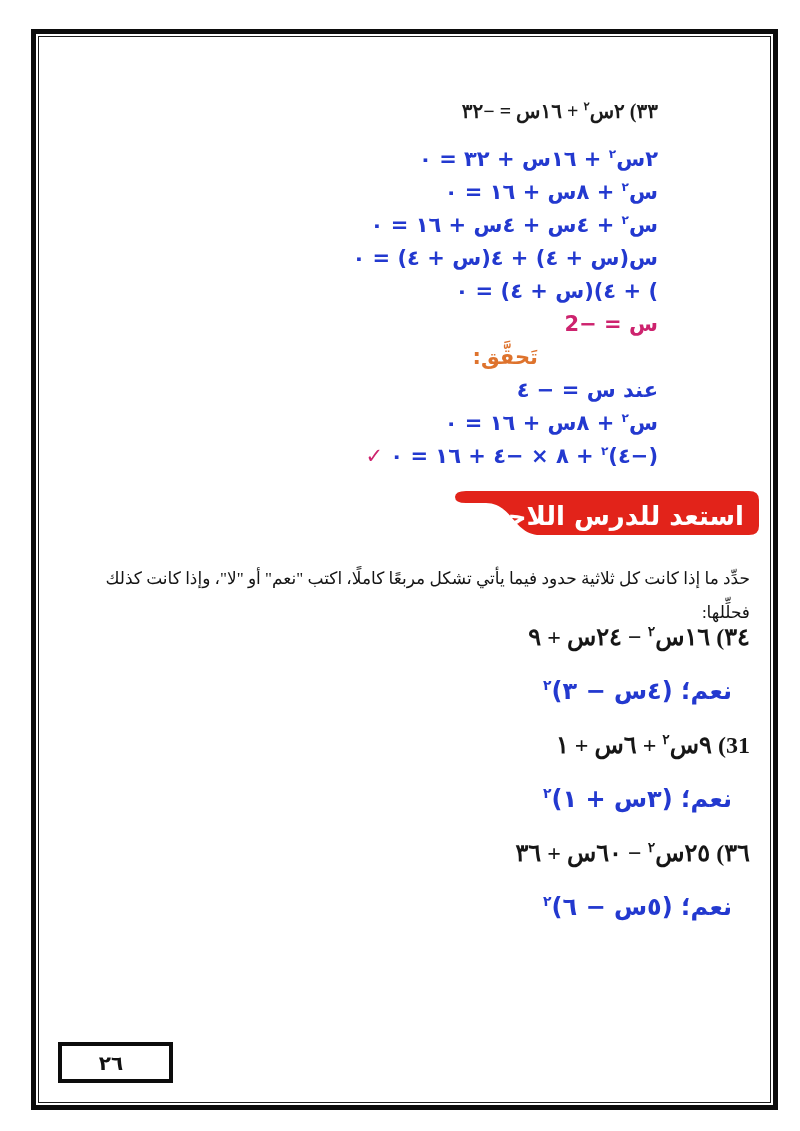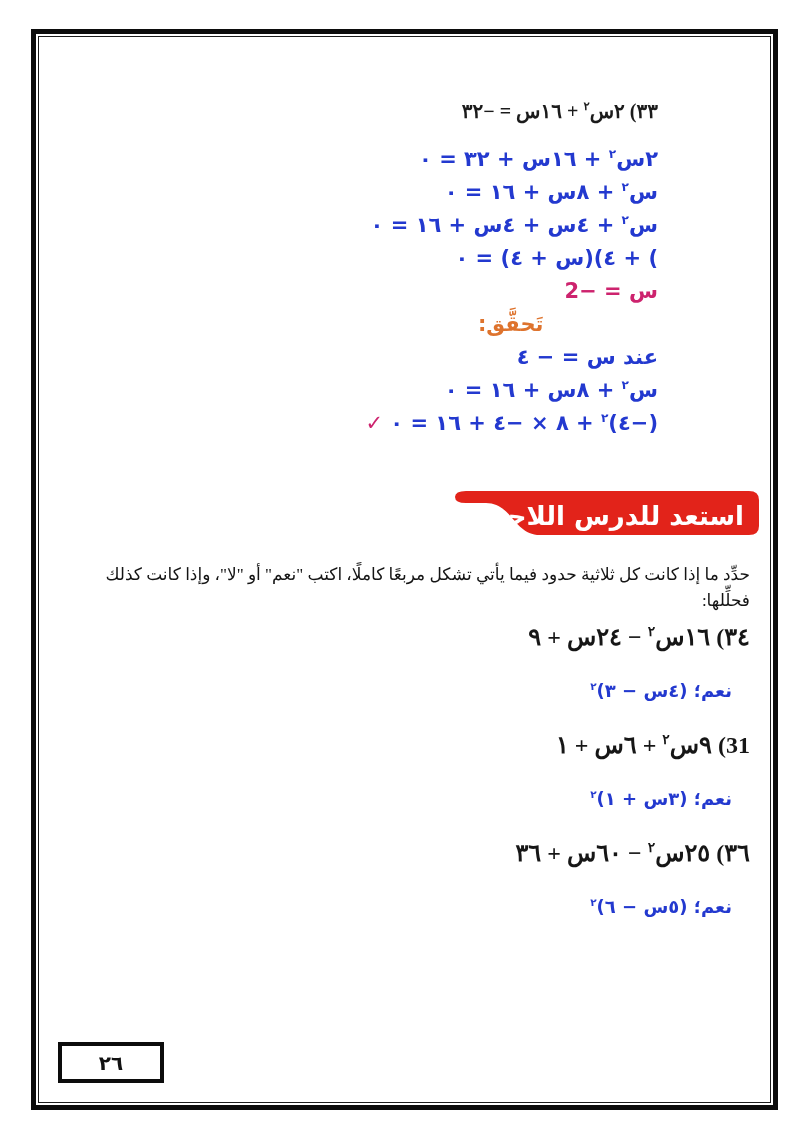--- a/index.html
+++ b/index.html
@@ -28,50 +28,51 @@
   
   .banner{position:absolute;top:490px;right:40px;width:306px;height:46px;}
   .banner svg{position:absolute;inset:0;}
   .banner-label{position:absolute;top:11px;right:16px;left:72px;height:32px;line-height:30px;
                 direction:rtl;text-align:center;color:#ffffff;font-weight:bold;font-size:26px;
                 white-space:nowrap;}
 
   
   .instructions{position:absolute;top:562px;right:50px;left:70px;direction:rtl;text-align:right;
                 font-family:"Liberation Serif","DejaVu Serif",serif;font-size:17px;
-                line-height:26px;color:#141414;}
+                line-height:34px;color:#141414;}
 
   
   .problems{position:absolute;top:622px;right:50px;direction:rtl;text-align:right;white-space:nowrap;}
   .p-line{height:30px;line-height:30px;}
   .p-q{font-family:"Liberation Serif","DejaVu Serif",serif;font-weight:700;font-size:24px;
        color:#161616;margin-bottom:24px;}
-  .p-a{color:var(--blue,#2339cf);font-weight:bold;font-size:18px;margin-left:0;margin-right:18px;
+  .p-a{color:var(--blue,#2339cf);font-weight:bold;font-size:24px;margin-left:0;margin-right:18px;
        margin-bottom:24px;}
 
   
   .page-num-box{position:absolute;left:58px;top:1042px;width:98px;height:33px;
                 border:4px solid #0c0c0c;background:#fff;display:flex;align-items:center;
                 justify-content:center;font-weight:bold;font-size:20px;color:#111;
-                letter-spacing:7px;padding-right:0;}
+                letter-spacing:7px;padding-right:9px;}
 </style>
 </head>
 <body>
 
 <div class="page">
 
   <div class="frame">
     <div class="frame-inner"></div>
   </div>
 
   <div class="eq-block">
     <div class="eq-line first c-black"><span>٣٣) ٢س</span><sup>٢</sup><span> + ١٦س = −٣٢</span></div>
     <div class="eq-line gap-top c-blue"><span>٢س</span><sup>٢</sup><span> + ١٦س + ٣٢ = ٠</span></div>
     <div class="eq-line c-blue"><span>س</span><sup>٢</sup><span> + ٨س + ١٦ = ٠</span></div>
     <div class="eq-line c-blue"><span>س</span><sup>٢</sup><span> + ٤س + ٤س + ١٦ = ٠</span></div>
+    <div class="eq-line c-blue"><span>س(س + ٤) + ٤(س + ٤) = ٠</span></div>
     <div class="eq-line c-blue indent"><span>) + ٤)(س + ٤) = ٠</span></div>
     <div class="eq-line c-crimson"><span>س = −2</span></div>
     <div class="eq-line c-orange"><span>تَحقَّق:</span></div>
     <div class="eq-line c-blue"><span>عند س = − ٤</span></div>
     <div class="eq-line c-blue"><span>س</span><sup>٢</sup><span> + ٨س + ١٦ = ٠</span></div>
     <div class="eq-line c-blue"><span>(−٤)</span><sup>٢</sup><span> + ٨ × −٤ + ١٦ = ٠</span><span class="check"> ✓</span></div>
   </div>
 
   <div class="banner">
     <svg viewBox="0 0 306 46" width="306" height="46" aria-hidden="true">

